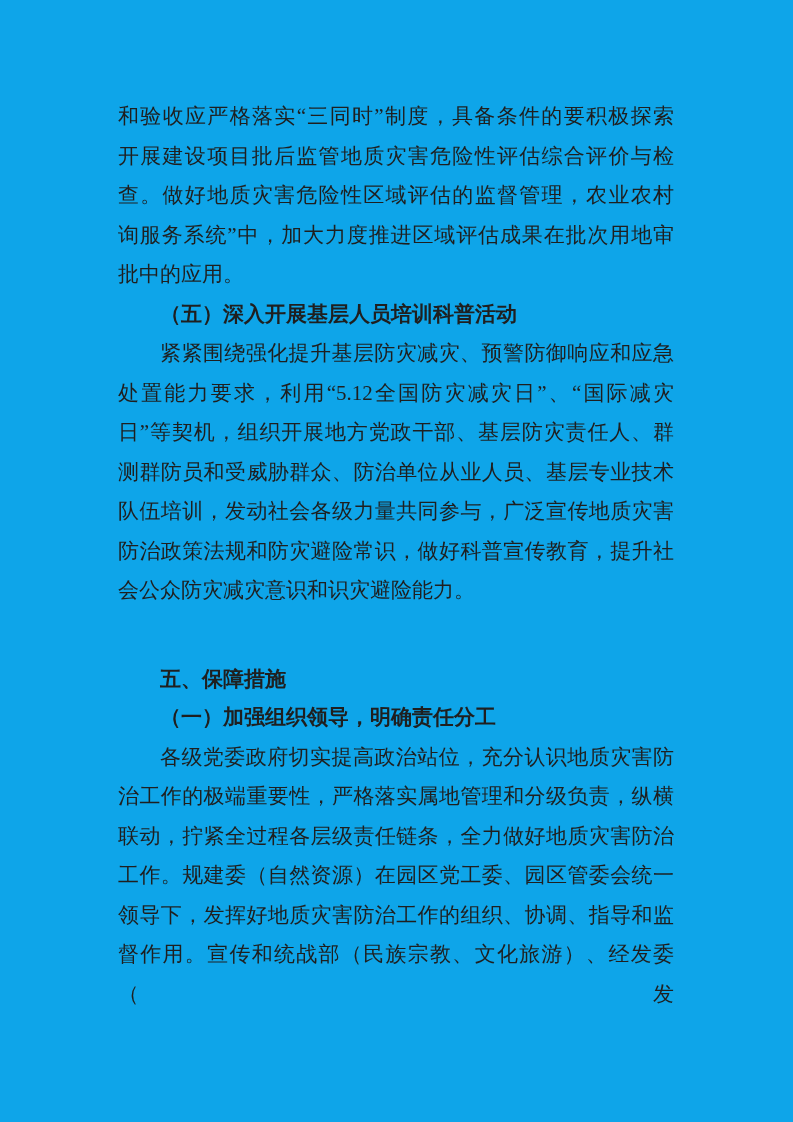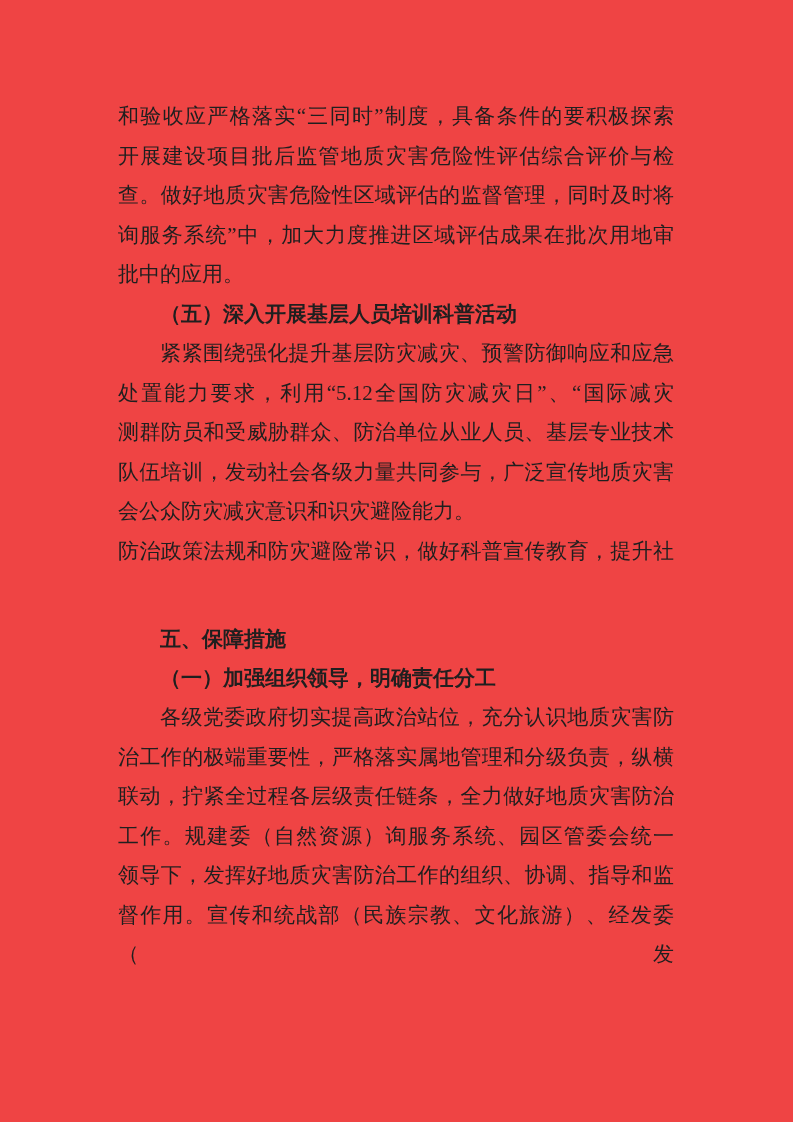--- a/index.html
+++ b/index.html
@@ -4,21 +4,21 @@
 <style>
   html, body {
     margin: 0;
     padding: 0;
     background: #ffffff;
   }
   .page {
     position: relative;
     width: 793px;
     height: 1122px;
-    background: #ef4444;
+    background: #0ea5e9;
     overflow: hidden;
     font-family: "Liberation Serif", "DejaVu Serif", serif;
     color: #1f1f1f;
   }
   .content {
     position: absolute;
     left: 118px;
     top: 97px;
     width: 556px;
   }
@@ -49,43 +49,44 @@
   }
 </style>
 </head>
 <body>
 
 <div class="page">
   <div class="content">
       <div class="block style-body">
         <div class="line justify">和验收应严格落实“三同时”制度，具备条件的要积极探索</div>
         <div class="line justify">开展建设项目批后监管地质灾害危险性评估综合评价与检</div>
-        <div class="line justify">查。做好地质灾害危险性区域评估的监督管理，同时及时将</div>
+        <div class="line justify">查。做好地质灾害危险性区域评估的监督管理，农业农村</div>
         <div class="line justify">询服务系统”中，加大力度推进区域评估成果在批次用地审</div>
         <div class="line">批中的应用。</div>
       </div>
       <div class="block style-heading-kai">
         <div class="line indent">（五）深入开展基层人员培训科普活动</div>
       </div>
       <div class="block style-body">
         <div class="line justify indent">紧紧围绕强化提升基层防灾减灾、预警防御响应和应急</div>
         <div class="line justify">处置能力要求，利用“5.12全国防灾减灾日”、“国际减灾</div>
+        <div class="line justify">日”等契机，组织开展地方党政干部、基层防灾责任人、群</div>
         <div class="line justify">测群防员和受威胁群众、防治单位从业人员、基层专业技术</div>
         <div class="line justify">队伍培训，发动社会各级力量共同参与，广泛宣传地质灾害</div>
+        <div class="line justify">防治政策法规和防灾避险常识，做好科普宣传教育，提升社</div>
         <div class="line">会公众防灾减灾意识和识灾避险能力。</div>
-        <div class="line justify">防治政策法规和防灾避险常识，做好科普宣传教育，提升社</div>
       </div>
       <div class="block style-heading-hei">
         <div class="line indent">五、保障措施</div>
       </div>
       <div class="block style-heading-kai">
         <div class="line indent">（一）加强组织领导，明确责任分工</div>
       </div>
       <div class="block style-body">
         <div class="line justify indent">各级党委政府切实提高政治站位，充分认识地质灾害防</div>
         <div class="line justify">治工作的极端重要性，严格落实属地管理和分级负责，纵横</div>
         <div class="line justify">联动，拧紧全过程各层级责任链条，全力做好地质灾害防治</div>
-        <div class="line justify">工作。规建委（自然资源）询服务系统、园区管委会统一</div>
+        <div class="line justify">工作。规建委（自然资源）在园区党工委、园区管委会统一</div>
         <div class="line justify">领导下，发挥好地质灾害防治工作的组织、协调、指导和监</div>
         <div class="line justify">督作用。宣传和统战部（民族宗教、文化旅游）、经发委（发</div>
       </div>
     </div>
 </div>
 
 </body></html>

